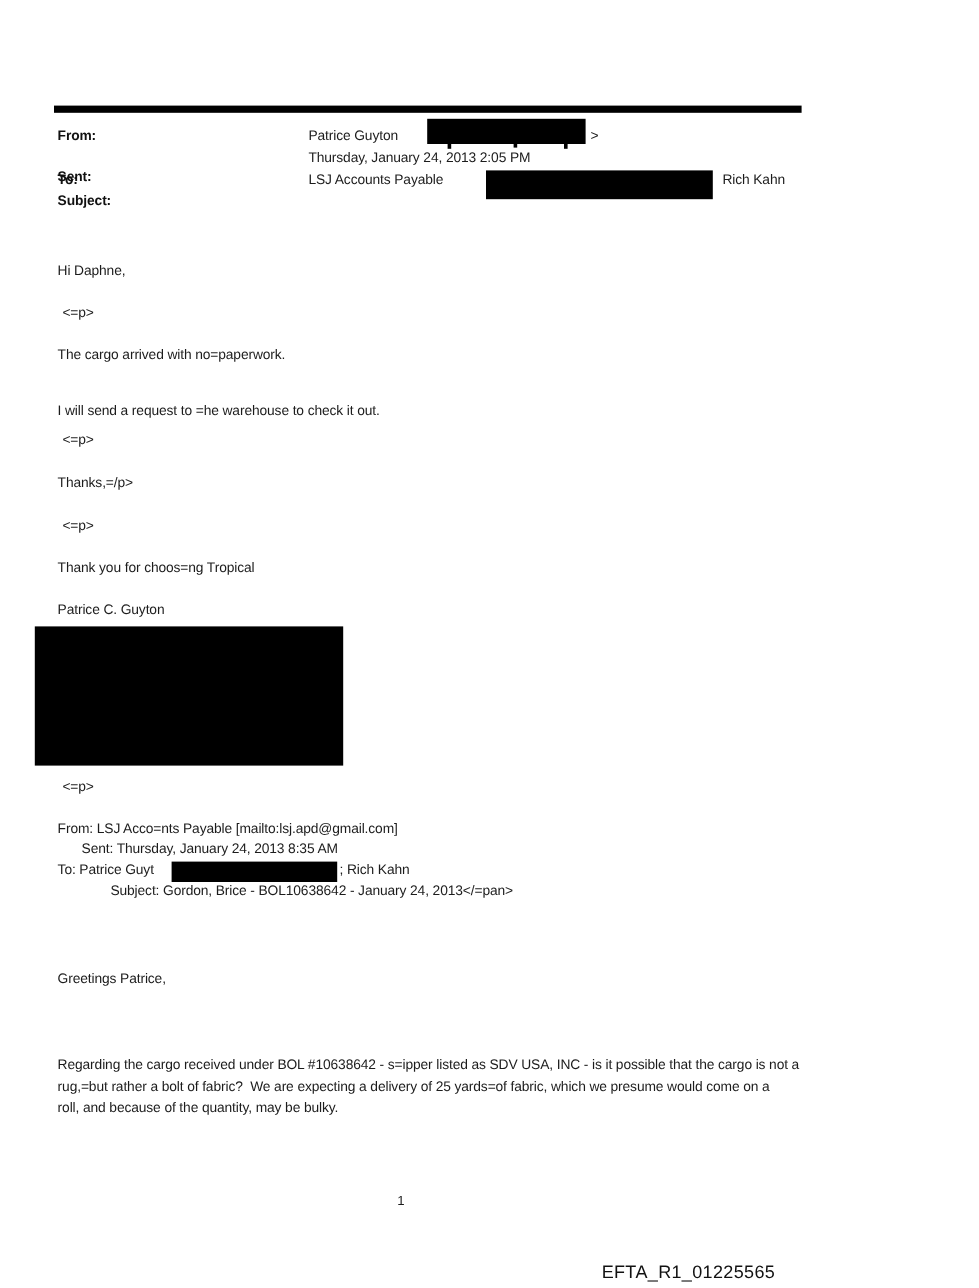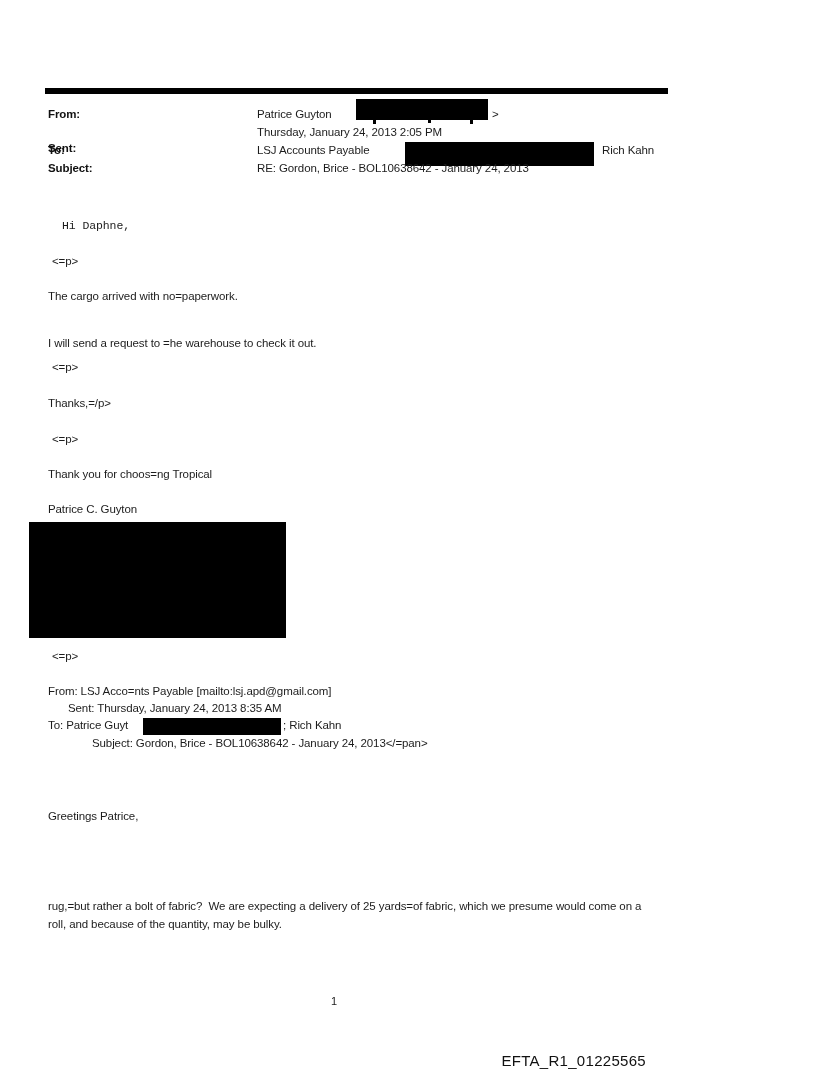--- a/index.html
+++ b/index.html
@@ -69,23 +69,22 @@
 
   <div class="ln bold" style="left:48px; top:125px;margin-top:16px;">Sent:</div>
   <div class="ln" style="left:257px; top:125px;">Thursday, January 24, 2013 2:05 PM</div>
 
   <div class="ln bold" style="left:48px; top:143px;text-align:center;">To:</div>
   <div class="ln" style="left:257px; top:143px;">LSJ Accounts Payable</div>
   <div class="redact to-box"></div>
   <div class="ln" style="left:602px; top:143px;">Rich Kahn</div>
 
   <div class="ln bold" style="left:48px; top:161px;">Subject:</div>
-  <div class="ln" style="left:257px; top:161px;">RE: Gordon, Brice - BOL10638642 - January 24, 2013</div>
 
-  <div class="ln" style="left:62px; top:219px;font-family:Liberation Mono, monospace;">Hi Daphne,</div>
+  <div class="ln" style="left:48px; top:219px;">Hi Daphne,</div>
 
   <div class="ln" style="left:52px; top:254px;">&lt;=p&gt;</div>
   <div class="dot"></div>
 
   <div class="ln" style="left:48px; top:289px;">The cargo arrived with no=paperwork.</div>
   <div class="ln" style="left:48px; top:336px;">I will send a request to =he warehouse to check it out.</div>
 
   <div class="ln" style="left:52px; top:360px;">&lt;=p&gt;</div>
   <div class="ln" style="left:48px; top:396px;">Thanks,=/p&gt;</div>
   <div class="ln" style="left:52px; top:432px;">&lt;=p&gt;</div>
@@ -97,19 +96,20 @@
   <div class="ln" style="left:52px; top:649px;">&lt;=p&gt;</div>
 
   <div class="ln" style="left:48px; top:684px;">From: LSJ Acco=nts Payable [mailto:lsj.apd@gmail.com]</div>
   <div class="ln" style="left:48px; top:701px;margin-left:20px;">Sent: Thursday, January 24, 2013 8:35 AM</div>
   <div class="ln" style="left:48px; top:718px;">To: Patrice Guyt</div>
   <div class="redact quoted-to-box"></div>
   <div class="ln" style="left:283px; top:718px;">; Rich Kahn</div>
   <div class="ln" style="left:48px; top:736px;margin-left:44px;">Subject: Gordon, Brice - BOL10638642 - January 24, 2013&lt;/=pan&gt;</div>
 
   <div class="ln" style="left:48px; top:809px;">Greetings Patrice,</div>
+  <div class="ln" style="left:48px; top:881px;">Regarding the cargo received under BOL #10638642 - s=ipper listed as SDV USA, INC - is it possible that the cargo is not a</div>
   <div class="ln" style="left:48px; top:899px;">rug,=but rather a bolt of fabric?  We are expecting a delivery of 25 yards=of fabric, which we presume would come on a</div>
   <div class="ln" style="left:48px; top:917px;">roll, and because of the quantity, may be bulky.</div>
 
   <div class="page-number">1</div>
   <div class="bates">EFTA_R1_01225565</div>
 
 </div>
 
 </body></html>

